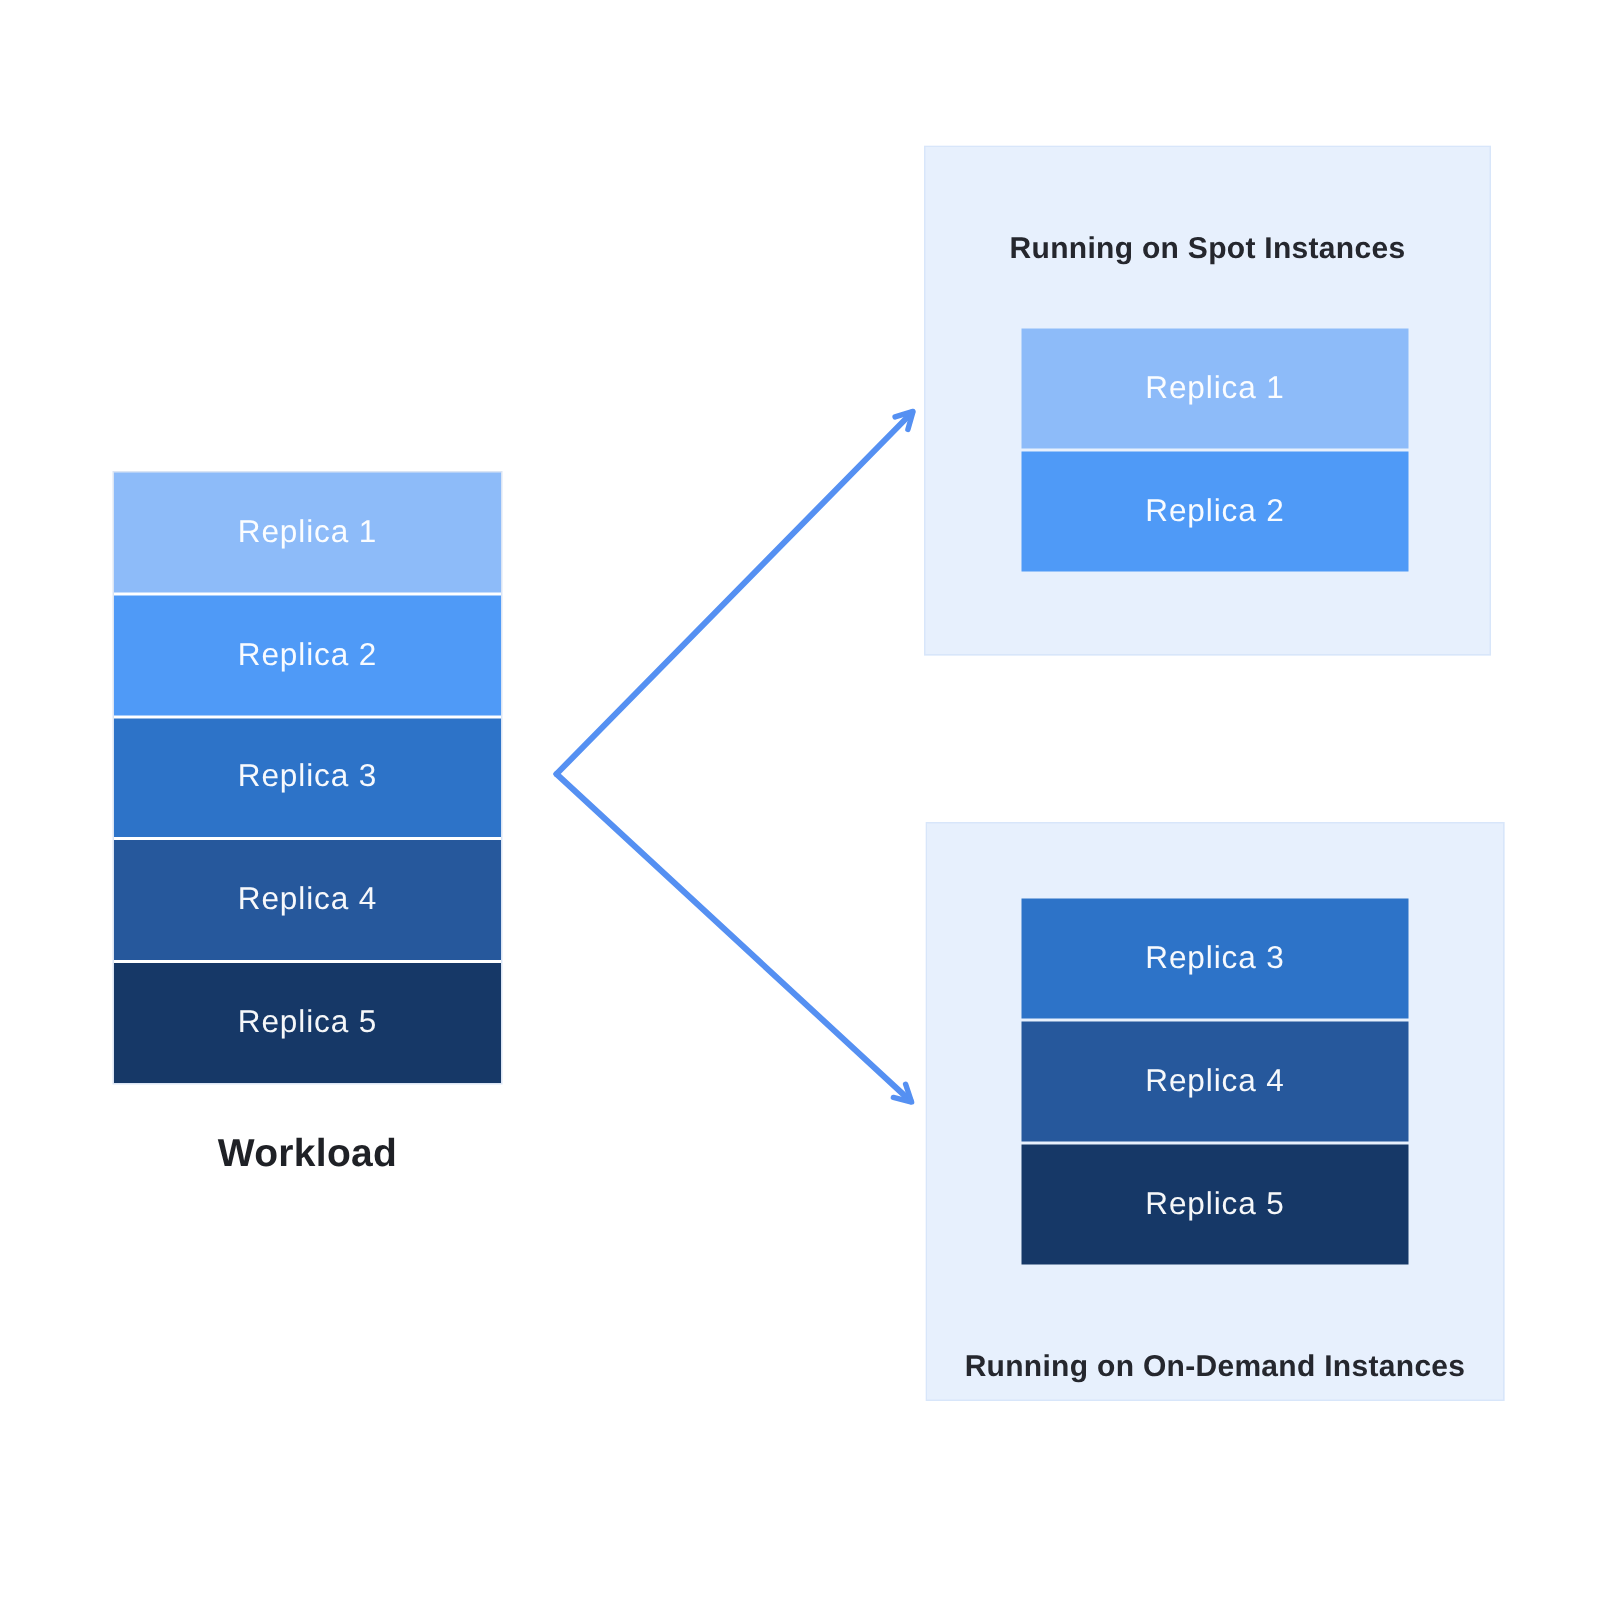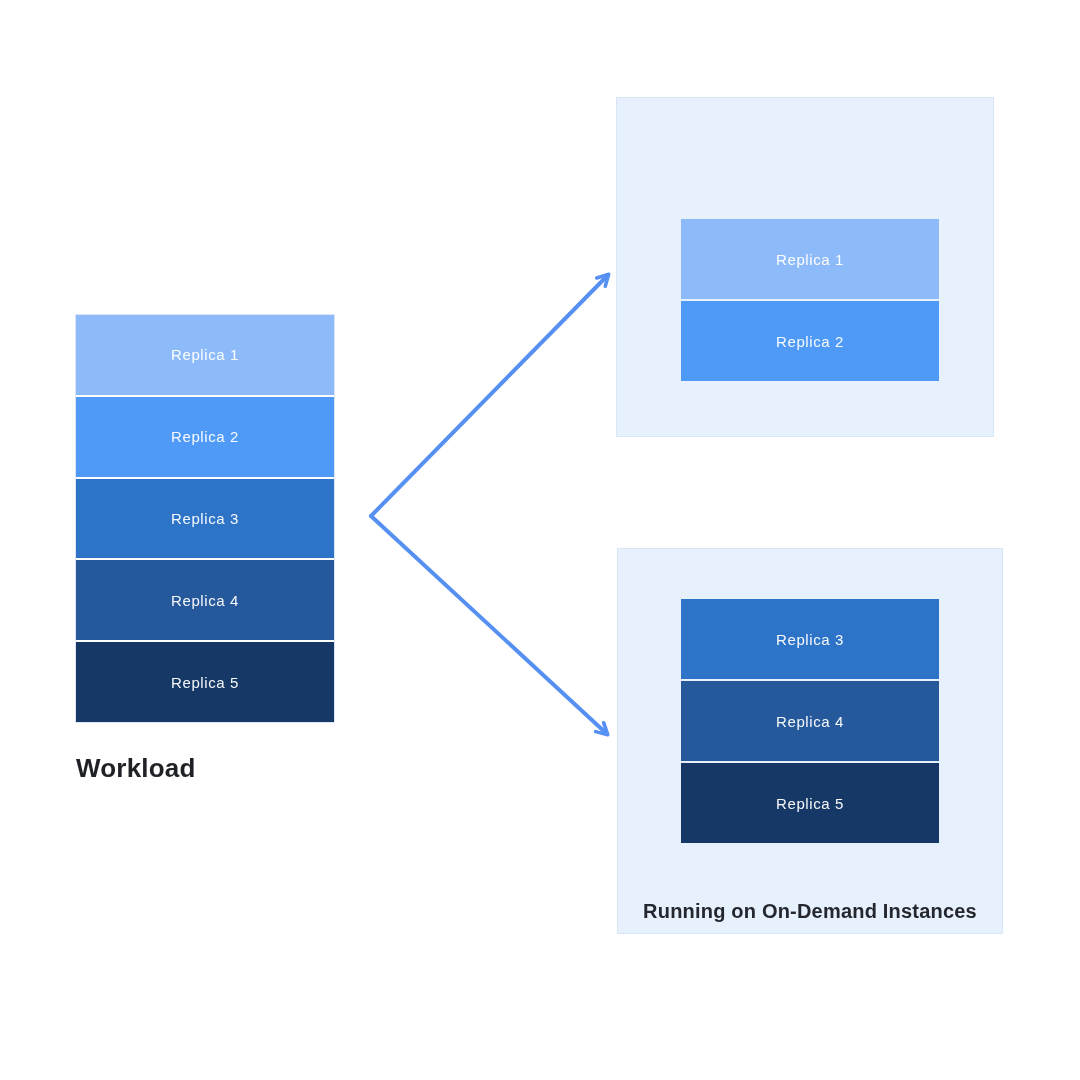--- a/index.html
+++ b/index.html
@@ -29,29 +29,30 @@
     box-shadow: 0 0 0 1px rgba(190, 208, 235, 0.55);
   }
   .replica-bar {
     flex: 1;
     display: flex;
     align-items: center;
     justify-content: center;
   }
   .replica-label {
     color: rgba(255, 255, 255, 0.96);
-    font-size: 15px;
+    font-size: 21px;
     font-weight: 400;
     letter-spacing: 0.6px;
   }
   .workload-caption {
     position: absolute;
     left: 76px;
     top: 753px;
     width: 258px;
+    text-align: center;
     font-size: 26px;
     font-weight: 700;
     color: #1f2126;
     letter-spacing: 0.2px;
   }
 
   
   .group-box {
     position: absolute;
     background: #e7f0fd;
@@ -138,20 +139,21 @@
     <defs>
       <marker id="arrowhead" markerUnits="userSpaceOnUse" markerWidth="20" markerHeight="20" refX="13" refY="9" orient="auto">
         <path d="M3,3 L14,9 L3,15" fill="none" stroke-width="3.6" stroke-linecap="round" stroke-linejoin="round" stroke="#5590f2"></path>
       </marker>
     </defs>
     <line x1="371" y1="516" x2="608" y2="275" stroke-width="4" stroke-linecap="round" marker-end="url(#arrowhead)" stroke="#5590f2"></line>
     <line x1="371" y1="516" x2="607" y2="734" stroke-width="4" stroke-linecap="round" marker-end="url(#arrowhead)" stroke="#5590f2"></line>
   </svg>
 
   <div class="group-box spot">
+    <div class="group-title">Running on Spot Instances</div>
     <div class="group-bars">
       <div class="replica-bar" style="background-color: rgb(141, 187, 249);">
         <span class="replica-label">Replica 1</span>
       </div>
       <div class="replica-bar" style="background-color: rgb(79, 154, 247);">
         <span class="replica-label">Replica 2</span>
       </div>
     </div>
   </div>
 

